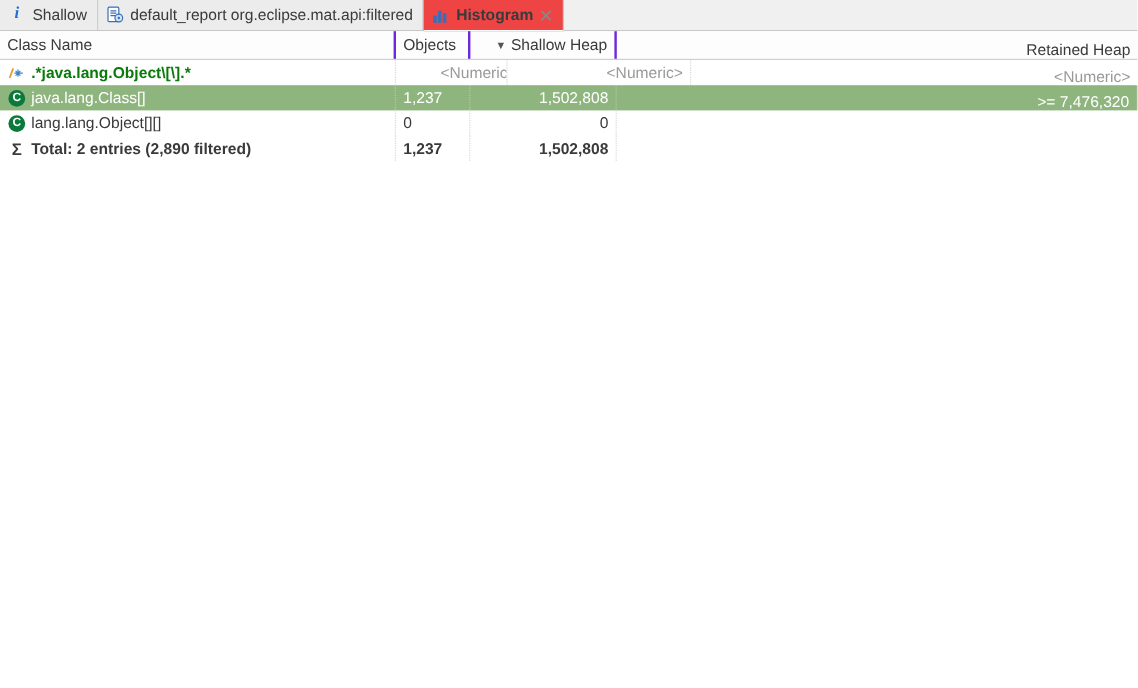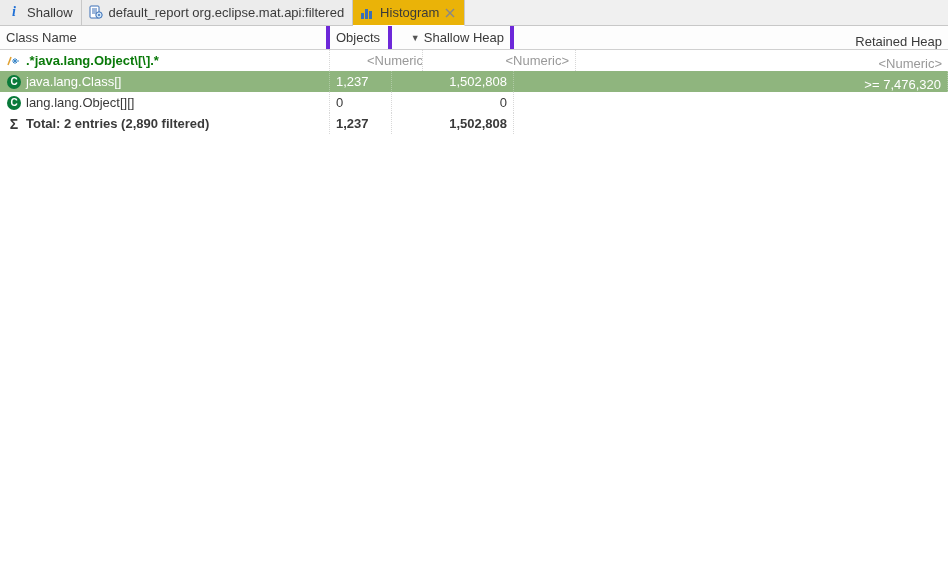--- a/index.html
+++ b/index.html
@@ -24,39 +24,39 @@
   align-items: center;
   gap: 5px;
   padding: 4px 8px 4px 6px;
   border-right: 1px solid #c8c8c8;
   background: #ececec;
   cursor: pointer;
   white-space: nowrap;
   height: 26px;
 }
 .tab.active {
-  background: #eab308;
+  background: #ef4444;
   border-bottom: 1px solid #fff;
   margin-bottom: -1px;
-  font-weight: normal;
+  font-weight: bold;
 }
 .tab-icon { display: inline-flex; width: 16px; height: 16px; align-items: center; justify-content: center; }
 .tab-close { width: 12px; height: 12px; display:inline-flex; align-items:center; justify-content:center; color:#888; }
 
 .table-wrap {
   width: 100%;
 }
 .table-header {
   display: flex;
   height: 24px;
   border-bottom: 1px solid #d0d0d0;
   background: #fdfdfd;
 }
 .col {
-  border-right: 4px solid #6d28d9;
+  border-right: 2px solid #6d28d9;
   display: flex;
   align-items: center;
   padding: 0 6px;
   overflow: hidden;
 }
 .col.classname { width: 330px; justify-content: flex-start; }
 .col.objects { width: 62px; }
 .col.shallow { width: 122px; justify-content: flex-end; gap:4px; }
 .col.retained { flex: 1; justify-content: flex-end; border-right:none;align-items:flex-end; }
 .sort-ind { font-size: 9px; color:#555; }

